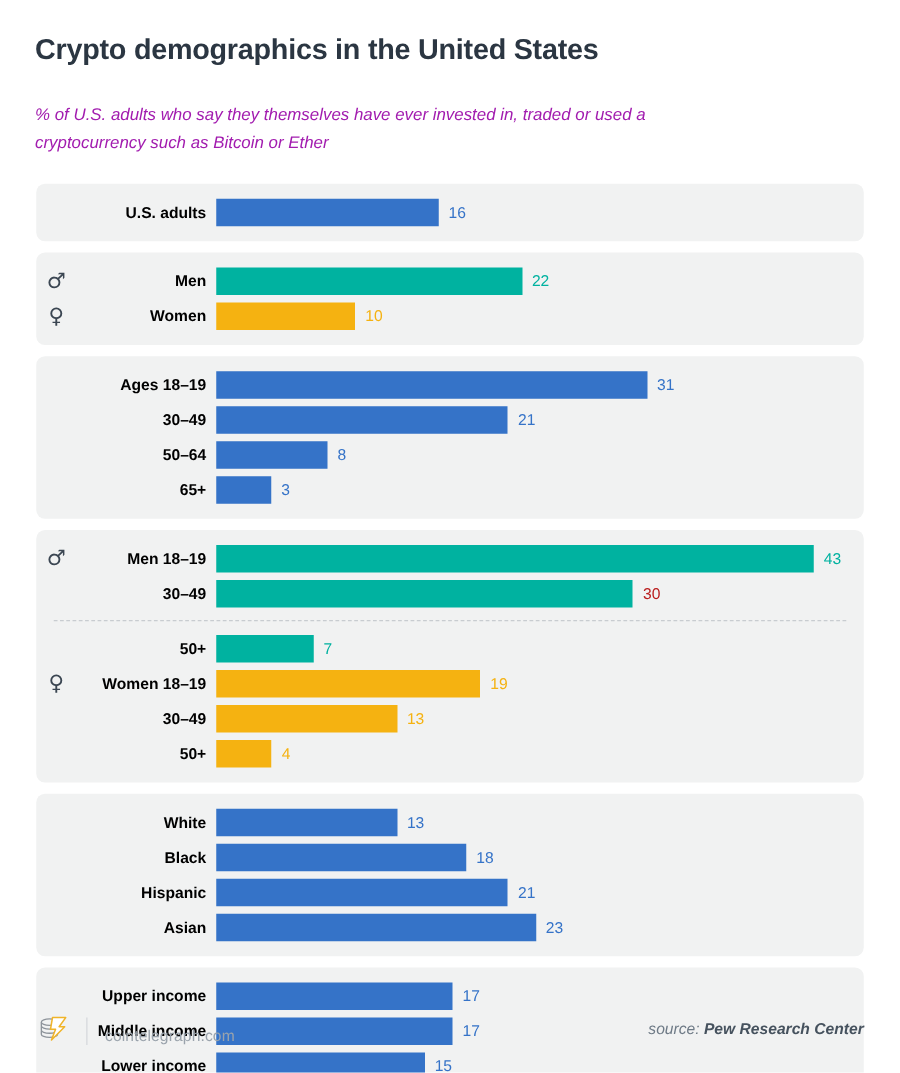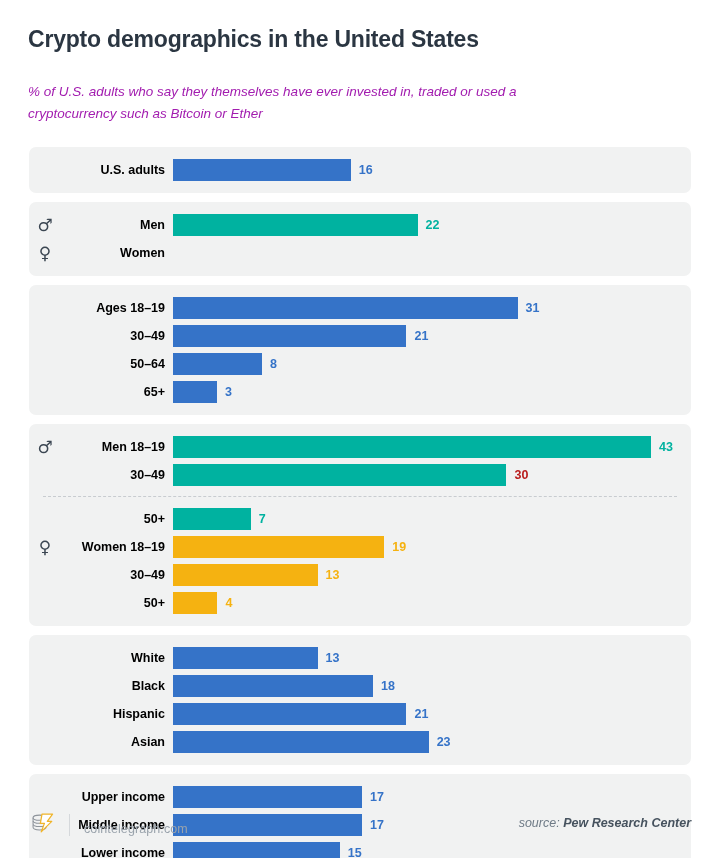--- a/index.html
+++ b/index.html
@@ -79,21 +79,20 @@
     color: #000000;
     padding-right: 8px;
     white-space: nowrap;
   }
 
   .bar-wrap {
     flex: 1 1 auto;
     display: flex;
     align-items: center;
     min-width: 0;
-    font-weight: bold;
   }
 
   .bar {
     height: 22px;
     flex: 0 0 auto;
   }
 
   .bar-value {
     font-size: 12.5px;
     margin-left: 8px;
@@ -164,20 +163,24 @@
         <span class="row-symbol">♂</span>
         <span class="row-label">Men</span>
         <div class="bar-wrap">
           <div class="bar" style="background: rgb(0, 178, 160); width: 244.558px;"></div>
           <span class="bar-value" style="color: rgb(0, 178, 160);">22</span>
         </div>
       </div>
       <div class="bar-row">
         <span class="row-symbol">♀</span>
         <span class="row-label">Women</span>
+        <div class="bar-wrap">
+          <div class="bar" style="background: rgb(245, 178, 17); width: 111.163px;"></div>
+          <span class="bar-value" style="color: rgb(245, 178, 17);">10</span>
+        </div>
       </div>
     </div>
     <div class="group-panel">
       <div class="bar-row">
         <span class="row-symbol"></span>
         <span class="row-label">Ages 18–19</span>
         <div class="bar-wrap">
           <div class="bar" style="background: rgb(53, 115, 200); width: 344.605px;"></div>
           <span class="bar-value" style="color: rgb(53, 115, 200);">31</span>
         </div>

